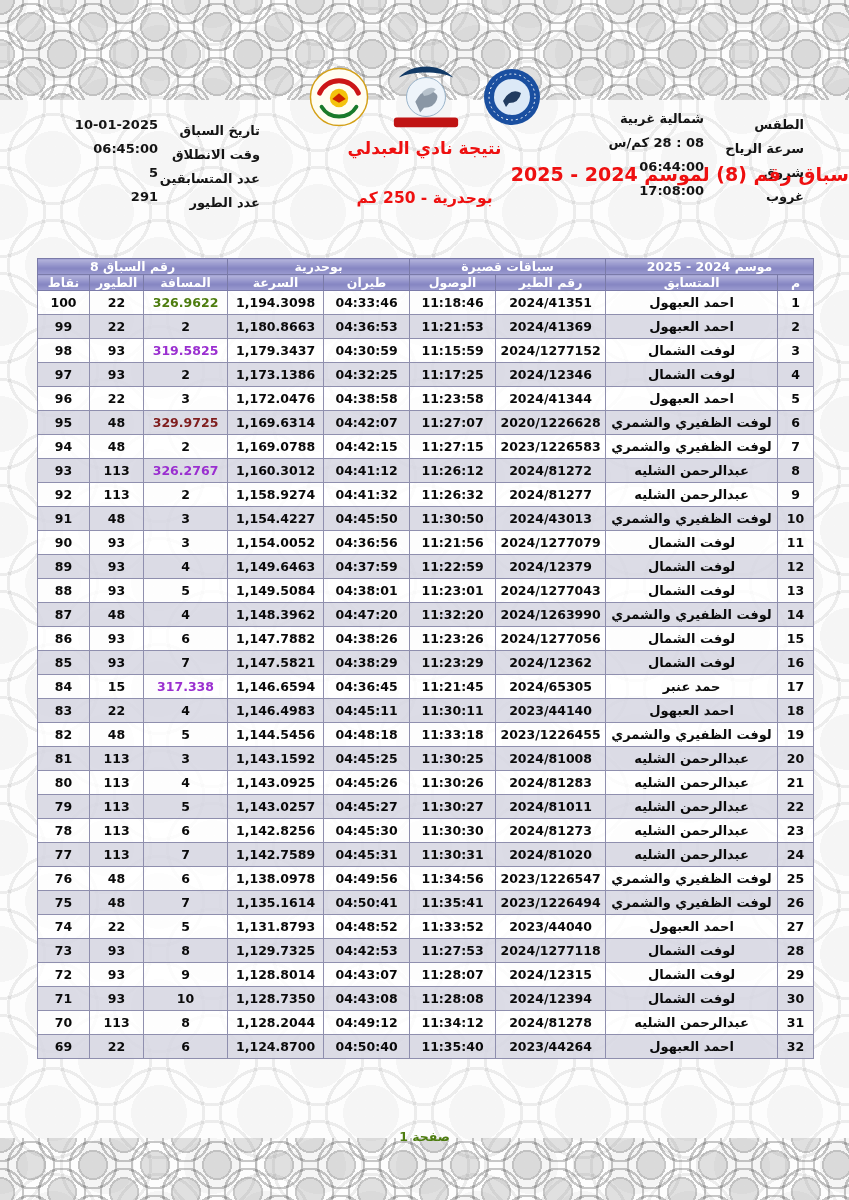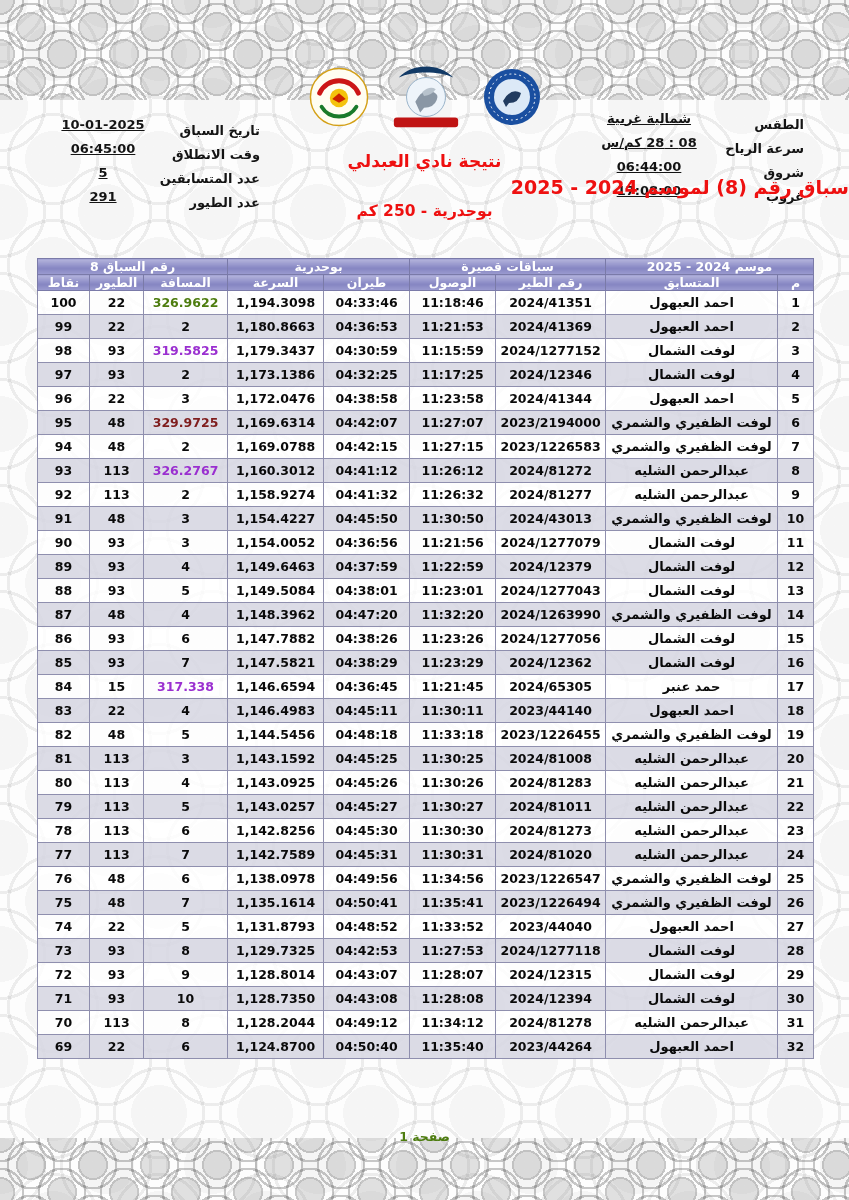--- a/index.html
+++ b/index.html
@@ -24,28 +24,28 @@
   }
   .wm-top { top:0; height:100px; }
   .wm-bottom { bottom:0; height:62px; }
 
   
   .info { position:absolute; font-size:13px; font-weight:bold; color:#141414; }
   .info-left { top:112px; left:48px; width:212px; }
   .info-right { top:106px; left:594px; width:210px; }
   .info-row { display:flex; direction:rtl; justify-content:space-between; align-items:center; height:24px; }
   .info-label { white-space:nowrap; text-align:right;margin-top:12px; }
-  .info-value { width:110px; text-align:center; white-space:nowrap; direction:rtl;text-decoration:underline; }
+  .info-value { width:110px; text-align:right; white-space:nowrap; direction:rtl; }
 
   
   .logos { position:absolute; top:60px; left:50%; transform:translateX(-50%); display:flex; align-items:center; gap:16px; }
   .logo { display:inline-block; line-height:0; }
 
   
-  .titles { position:absolute; top:151px; left:0; width:100%; text-align:center; direction:rtl; color:#ee1010; font-weight:bold; }
+  .titles { position:absolute; top:138px; left:0; width:100%; text-align:center; direction:rtl; color:#ee1010; font-weight:bold; }
   .title-1 { font-size:17px; margin-bottom:5px; }
   .title-2 { font-size:19px; margin-bottom:4px;text-align:right; }
   .title-3 { font-size:15.5px; }
 
   
   .results { position:absolute; top:258px; left:37px; }
   table { border-collapse:collapse; table-layout:fixed; width:776px; direction:rtl; }
   th, td { border:1px solid #8f8fae; text-align:center; white-space:nowrap; overflow:hidden; padding:0 2px; }
   thead th { height:14px; color:#ffffff; font-size:12.5px; font-weight:bold;
     background:linear-gradient(180deg,#b3b3dc 0%, #8585c2 60%, #9c9cd0 100%);
@@ -224,21 +224,21 @@
             <td>11:23:58</td>
             <td>04:38:58</td>
             <td>1,172.0476</td>
             <td>3</td>
             <td>22</td>
             <td>96</td>
           </tr>
           <tr>
             <td>6</td>
             <td class="name">لوفت الظفيري والشمري</td>
-            <td>2023/2194000</td>
+            <td>2020/1226628</td>
             <td>11:27:07</td>
             <td>04:42:07</td>
             <td>1,169.6314</td>
             <td style="color: #7f1d1d;">329.9725</td>
             <td>48</td>
             <td>95</td>
           </tr>
           <tr>
             <td>7</td>
             <td class="name">لوفت الظفيري والشمري</td>

